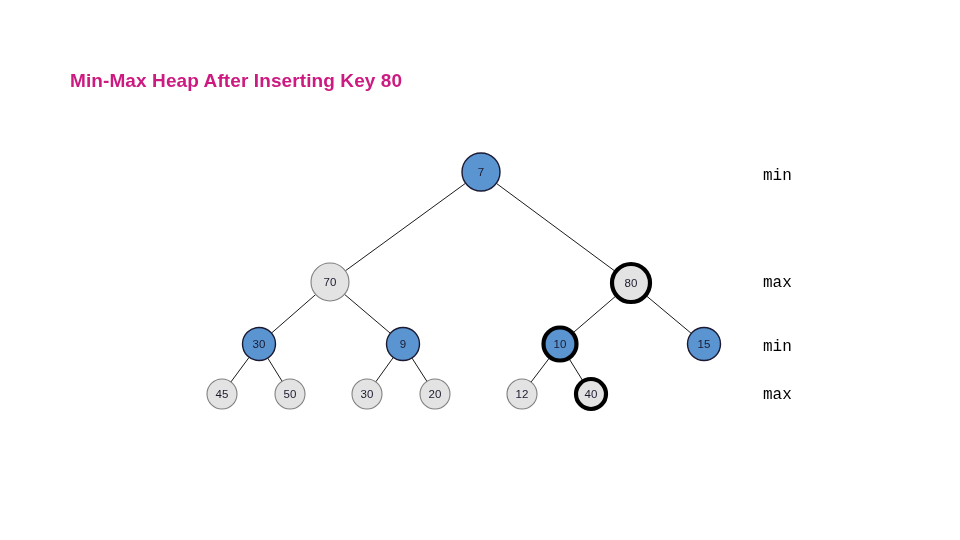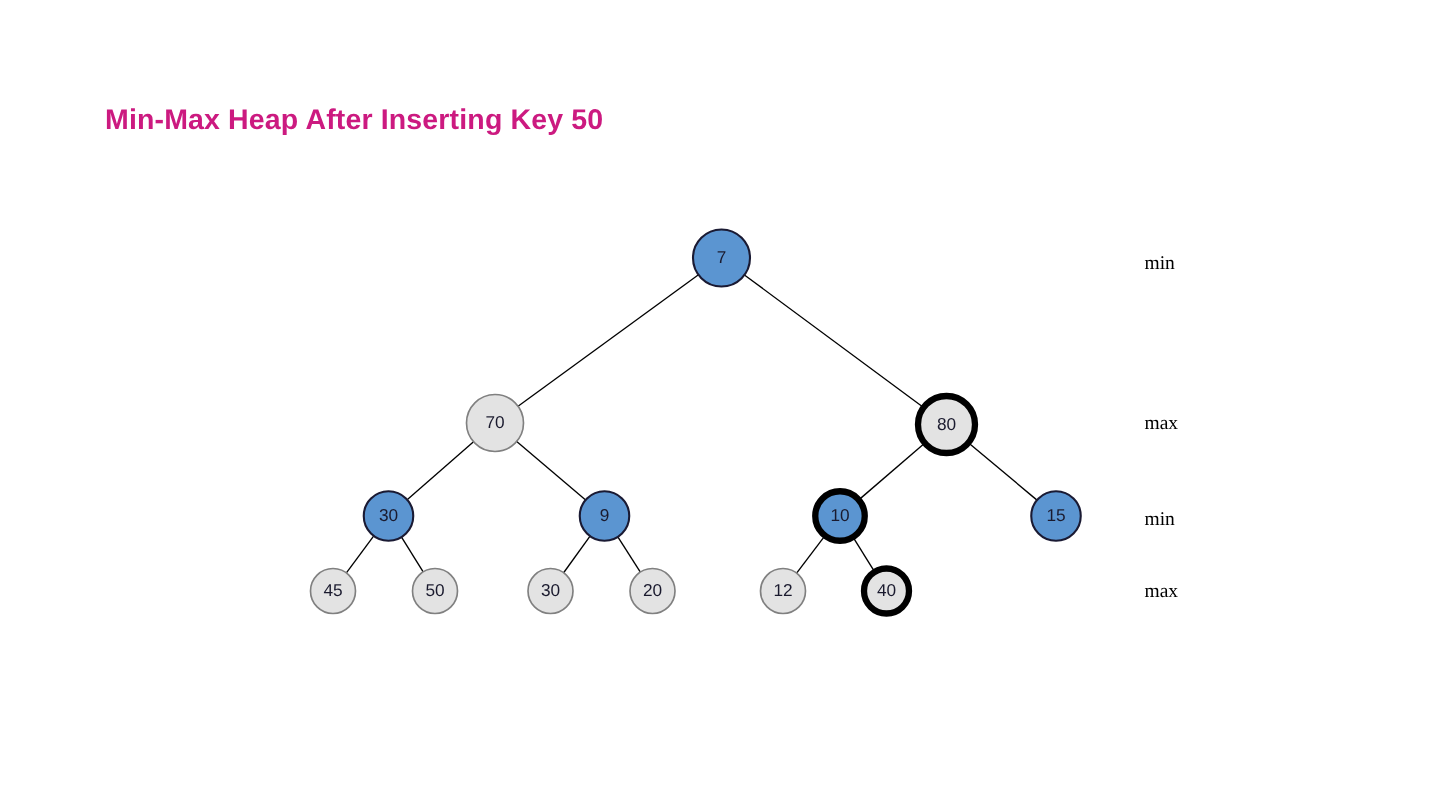--- a/index.html
+++ b/index.html
@@ -65,32 +65,32 @@
   }
   .node-label {
     font-family: "Liberation Sans", sans-serif;
     font-size: 11.5px;
     fill: #1a1a2e;
     text-anchor: middle;
     dominant-baseline: middle;
   }
   .level-label {
     position: absolute;
-    font-family: Liberation Serif, serif;
-    font-size: 13px;
+    font-family: Liberation Mono, monospace;
+    font-size: 16px;
     color: #000000;
     white-space: nowrap;
   }
 </style>
 </head>
 <body>
 
 <div id="slide">
 
-  <div id="slide-title">Min-Max Heap After Inserting Key 50</div>
+  <div id="slide-title">Min-Max Heap After Inserting Key 80</div>
 
   <div id="diagram">
     <svg id="tree-svg" viewBox="0 0 960 540">
       <g id="edges-group">
           <line x1="465.64" y1="183.19" x2="345.36" y2="270.81" class="edge-line" stroke="#000000"></line>
           <line x1="496.27" y1="183.30" x2="615.73" y2="271.70" class="edge-line" stroke="#000000"></line>
           <line x1="315.69" y1="294.50" x2="271.43" y2="333.15" class="edge-line" stroke="#000000"></line>
           <line x1="344.48" y1="294.30" x2="390.42" y2="333.32" class="edge-line" stroke="#000000"></line>
           <line x1="616.59" y1="295.38" x2="572.52" y2="333.25" class="edge-line" stroke="#000000"></line>
           <line x1="645.58" y1="295.18" x2="691.34" y2="333.42" class="edge-line" stroke="#000000"></line>

